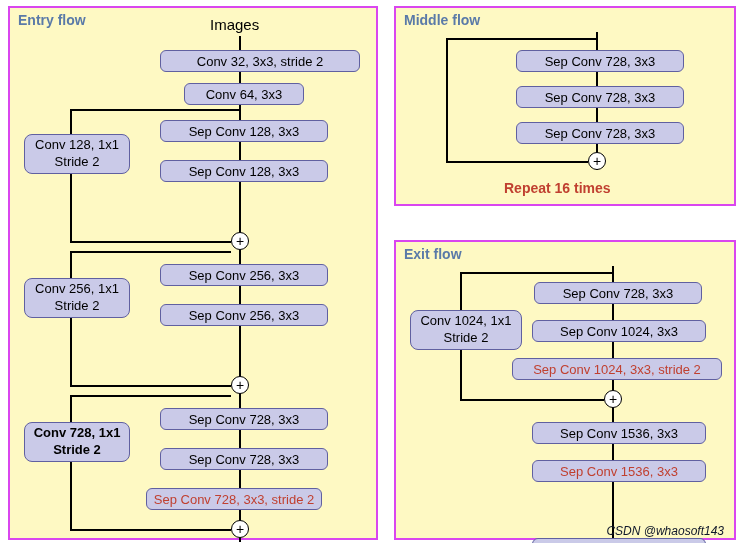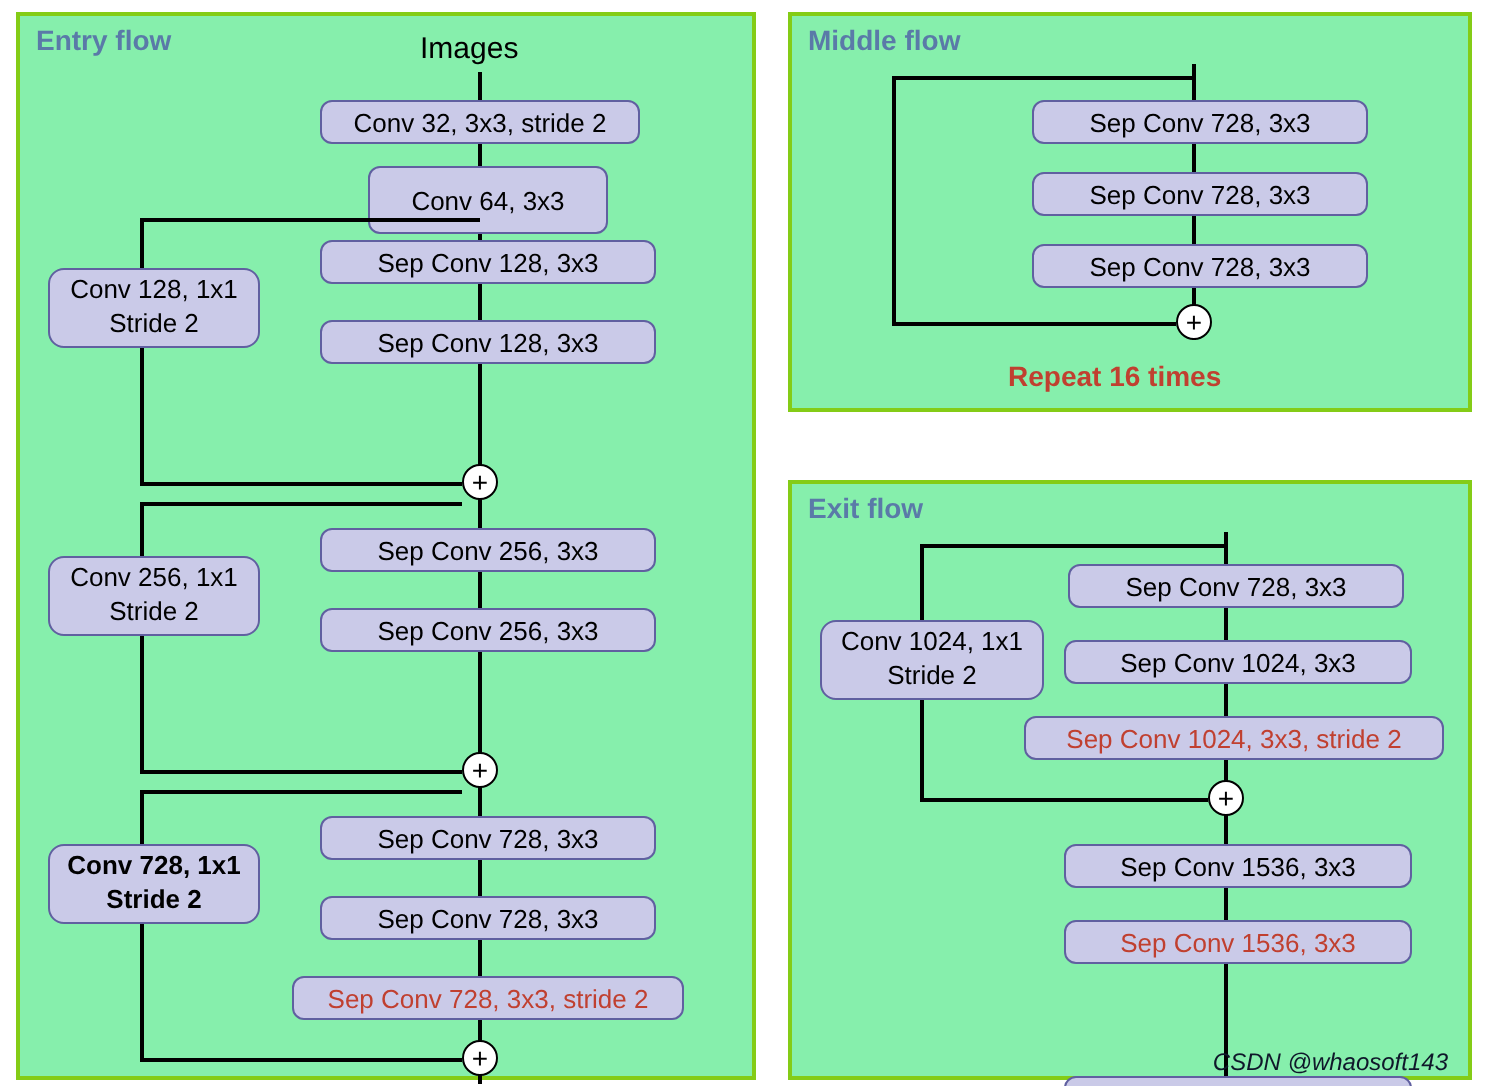--- a/index.html
+++ b/index.html
@@ -1,18 +1,18 @@
 <!DOCTYPE html>
 <html><head>
 <meta charset="utf-8">
 <style>
   * { box-sizing: border-box; margin: 0; padding: 0; }
   body { font-family: Arial, sans-serif; background: #fff; width: 748px; height: 543px; overflow: hidden; position: relative; }
   
-  .panel { position: absolute; border: 2px solid #84cc16; background: #86efac; }
+  .panel { position: absolute; border: 2px solid #d946ef; background: #fef9c3; }
   .panel-title { position: absolute; top: 4px; left: 8px; color: #5a7aa8; font-weight: bold; font-size: 14px; }
   
   .entry-panel { left: 8px; top: 6px; width: 370px; height: 534px; }
   .middle-panel { left: 394px; top: 6px; width: 342px; height: 200px; }
   .exit-panel { left: 394px; top: 240px; width: 342px; height: 300px; }
   
   .block { position: absolute; background: #cacae8; border: 1px solid #6060a0; border-radius: 6px; text-align: center; font-size: 13px; display: flex; align-items: center; justify-content: center; padding: 2px 4px; }
   .block.red-text { color: #c04030; }
   .side-block { position: absolute; background: #cacae8; border: 1px solid #6060a0; border-radius: 8px; text-align: center; font-size: 13px; display: flex; align-items: center; justify-content: center; line-height: 1.3; padding: 0 6px; }
   
@@ -27,34 +27,34 @@
 </style>
 </head>
 <body>
 
 <div class="panel entry-panel">
   <div class="panel-title">Entry  flow</div>
   <div class="images-label" style="left:200px; top:8px;">Images</div>
 
   <div class="vline" style="left:229px; top:28px; height:506px;"></div>
 
-  <div class="block" style="left:150px; top:42px; width:160px; height:22px;">Conv 32, 3x3, stride 2</div>
-  <div class="block" style="left:174px; top:75px; width:120px; height:34px;">Conv 64, 3x3</div>
+  <div class="block" style="left:150px; top:42px; width:200px; height:22px;">Conv 32, 3x3, stride 2</div>
+  <div class="block" style="left:174px; top:75px; width:120px; height:22px;">Conv 64, 3x3</div>
 
   <div class="block" style="left:150px; top:112px; width:168px; height:22px;">Sep Conv 128, 3x3</div>
   <div class="block" style="left:150px; top:152px; width:168px; height:22px;">Sep Conv 128, 3x3</div>
   <div class="plus-circle" style="left:221px; top:224px;">+</div>
 
   <div class="block" style="left:150px; top:256px; width:168px; height:22px;">Sep Conv 256, 3x3</div>
   <div class="block" style="left:150px; top:296px; width:168px; height:22px;">Sep Conv 256, 3x3</div>
   <div class="plus-circle" style="left:221px; top:368px;">+</div>
 
   <div class="block" style="left:150px; top:400px; width:168px; height:22px;">Sep Conv 728, 3x3</div>
   <div class="block" style="left:150px; top:440px; width:168px; height:22px;">Sep Conv 728, 3x3</div>
-  <div class="block red-text" style="left:136px; top:480px; width:196px; height:22px;">Sep Conv 728, 3x3, stride 2</div>
+  <div class="block red-text" style="left:136px; top:480px; width:176px; height:22px;">Sep Conv 728, 3x3, stride 2</div>
   <div class="plus-circle" style="left:221px; top:512px;">+</div>
 
   <div class="side-block" style="left:14px; top:126px; width:106px; height:40px; white-space:pre-line;">Conv 128, 1x1
 Stride 2</div>
   <div class="side-block" style="left:14px; top:270px; width:106px; height:40px; white-space:pre-line;text-align:center;">Conv 256, 1x1
 Stride 2</div>
   <div class="side-block" style="left:14px; top:414px; width:106px; height:40px; white-space:pre-line;font-weight:bold;">Conv 728, 1x1
 Stride 2</div>
 
   <div class="hline" style="left:60px; top:101px; width:170px;"></div>

